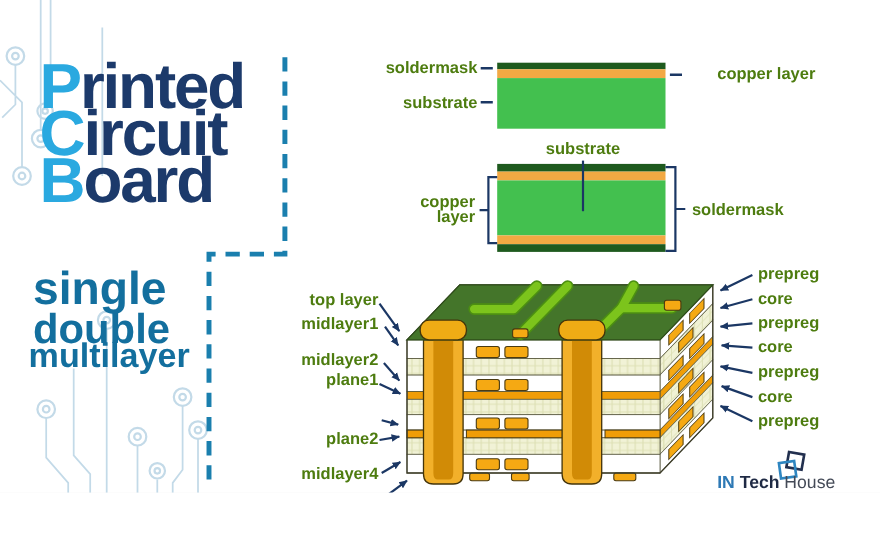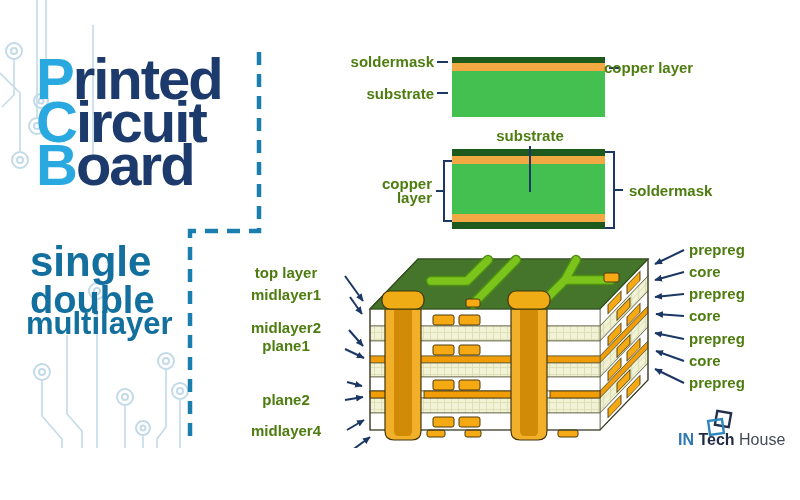--- a/index.html
+++ b/index.html
@@ -10,24 +10,24 @@
   
   .title-line{position:absolute;left:36px;font-weight:bold;font-size:58px;line-height:1;
               letter-spacing:-2px;color:#1c3a6b;}
   .title-line .accent{color:#2aa9e0;}
   
   .sub{position:absolute;font-weight:bold;color:#136f9e;line-height:1;}
   
   .lbl{position:absolute;font-size:15px;font-weight:600;color:#4d7c0f;line-height:16px;white-space:nowrap;}
   .r{text-align:right;}
   .c{text-align:center;}
-  .ml-left{left:228px;width:116px;text-align:center;}
+  .ml-left{left:228px;width:116px;text-align:right;}
   .ml-right{left:689px;}
   
-  .logo-text{position:absolute;left:652px;top:431px;font-size:16px;color:#444a57;margin-left:26px;}
+  .logo-text{position:absolute;left:652px;top:431px;font-size:16px;color:#444a57;}
   .logo-text .p1{color:#2e79b5;font-weight:bold;}
   .logo-text .p2{color:#1f2a44;font-weight:bold;}
   .logo-text .p3{color:#444a57;font-weight:normal;}
 </style>
 </head>
 <body>
 
 <div class="canvas">
 
   <svg class="art" width="800" height="500" viewBox="0 0 800 500">
@@ -219,21 +219,21 @@
   <div class="title-line" style="top:50px"><span class="accent">P</span><span>rinted</span></div>
   <div class="title-line" style="top:136px"><span class="accent">B</span><span>oard</span></div>
   <div class="title-line" style="top:93px"><span class="accent">C</span><span>ircuit</span></div>
 
   <div class="sub" style="left:30px;top:281px;font-size:38px">double</div>
   <div class="sub" style="left:30px;top:241px;font-size:42px">single</div>
   <div class="sub" style="left:26px;top:308px;font-size:31px">multilayer</div>
 
   <div class="lbl r" style="left:340px;top:54px;width:94px">soldermask</div>
   <div class="lbl r" style="left:340px;top:86px;width:94px">substrate</div>
-  <div class="lbl" style="left:604px;top:60px">copper layer</div>
+  <div class="lbl" style="left:652px;top:60px">copper layer</div>
 
   <div class="lbl c" style="left:480px;top:128px;width:100px">substrate</div>
   <div class="lbl r" style="left:340px;top:177px;width:92px;line-height:14px"><span>copper</span><br><span>layer</span></div>
   <div class="lbl" style="left:629px;top:183px">soldermask</div>
 
   <div class="lbl ml-left" style="top:265px">top layer</div>
   <div class="lbl ml-left" style="top:287px">midlayer1</div>
   <div class="lbl ml-left" style="top:320px">midlayer2</div>
   <div class="lbl ml-left" style="top:338px">plane1</div>
   <div class="lbl ml-left" style="top:392px">plane2</div>

